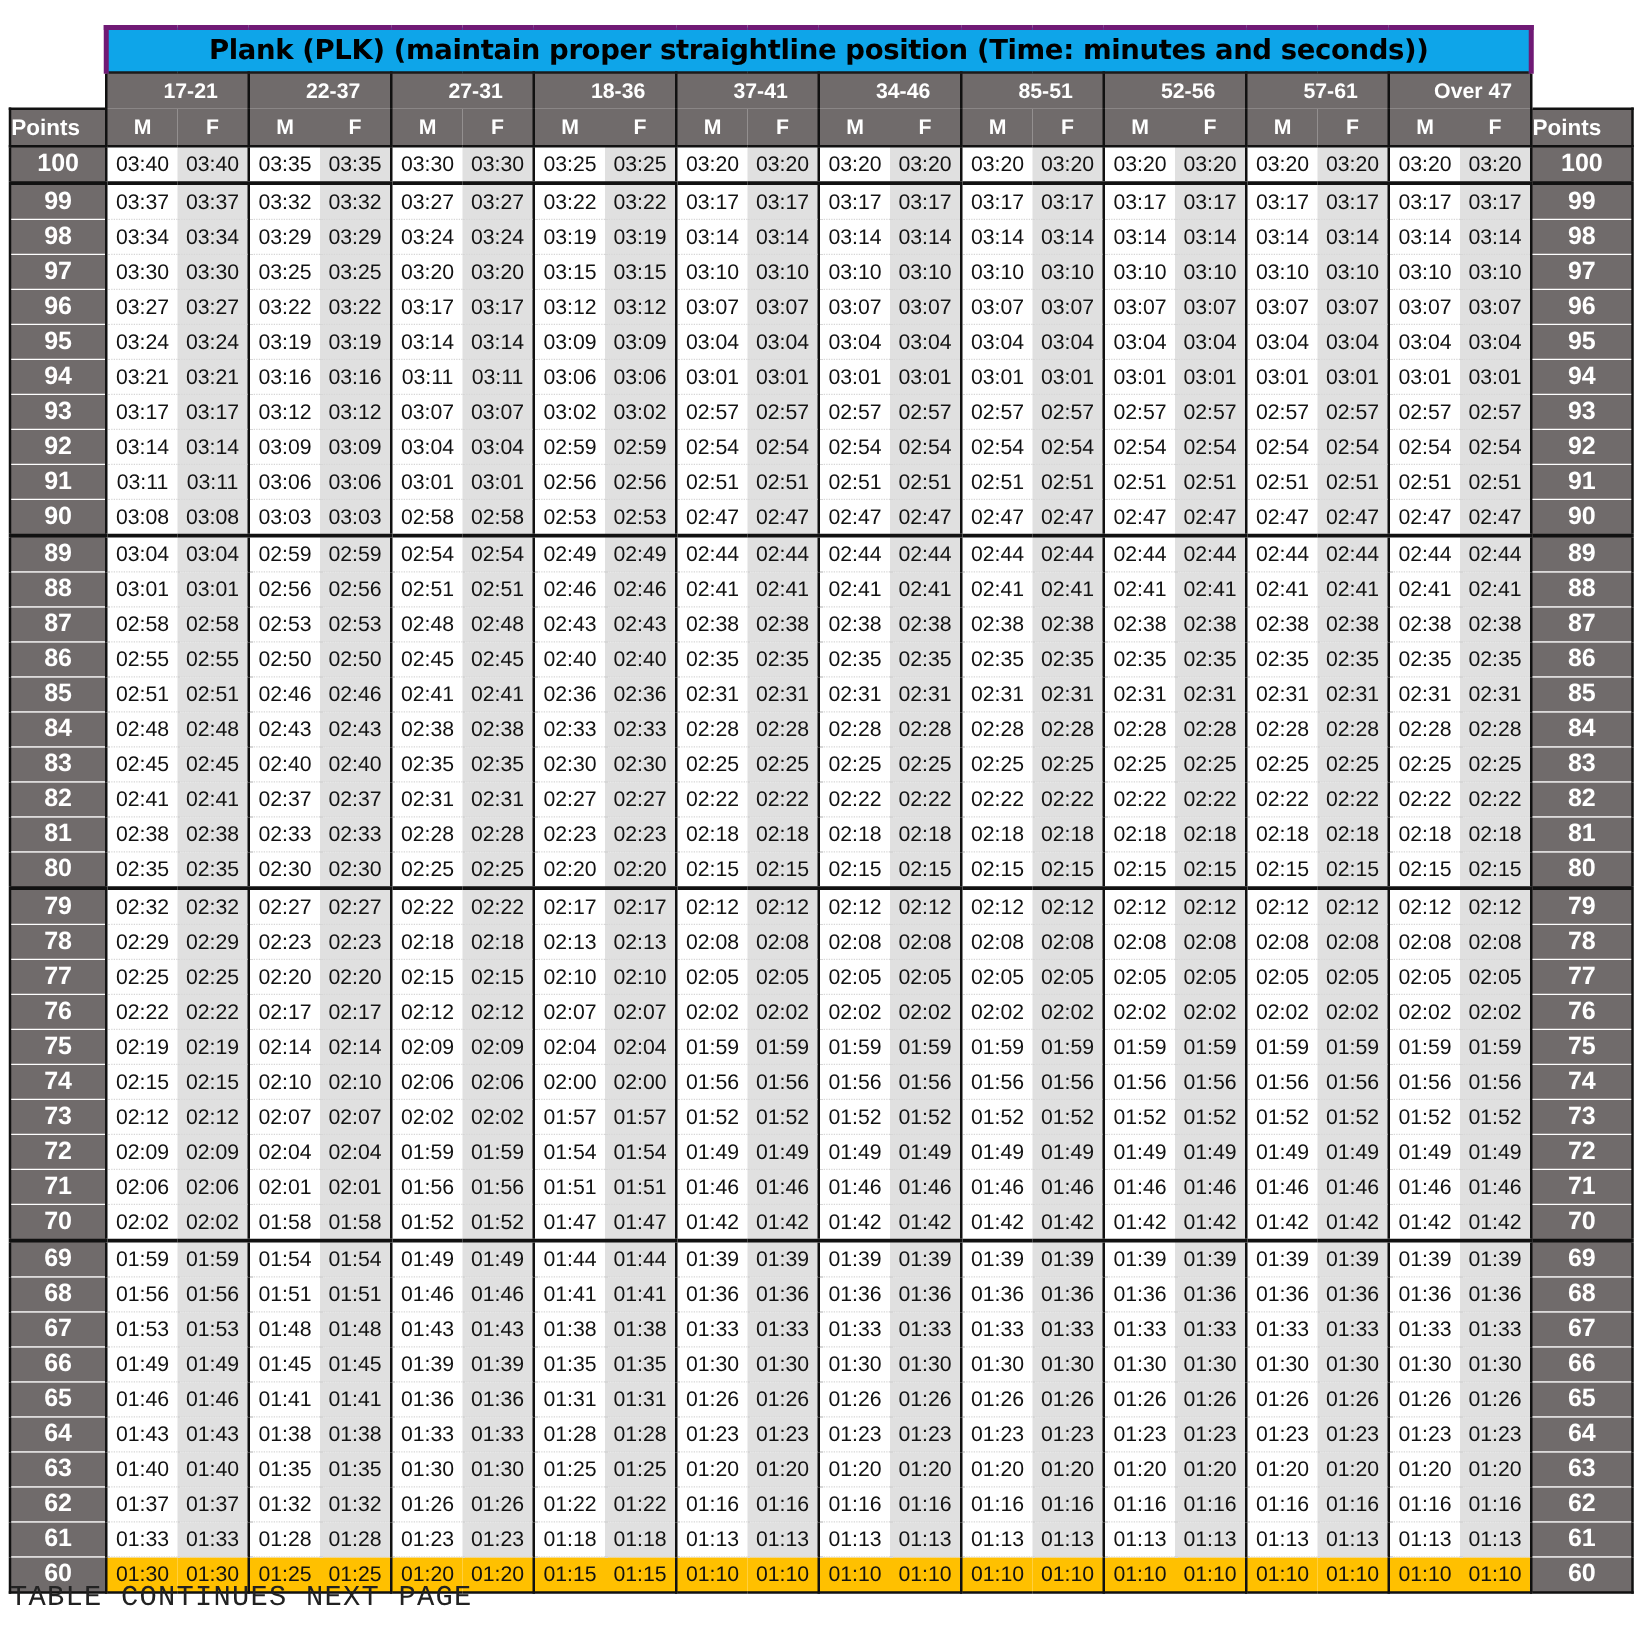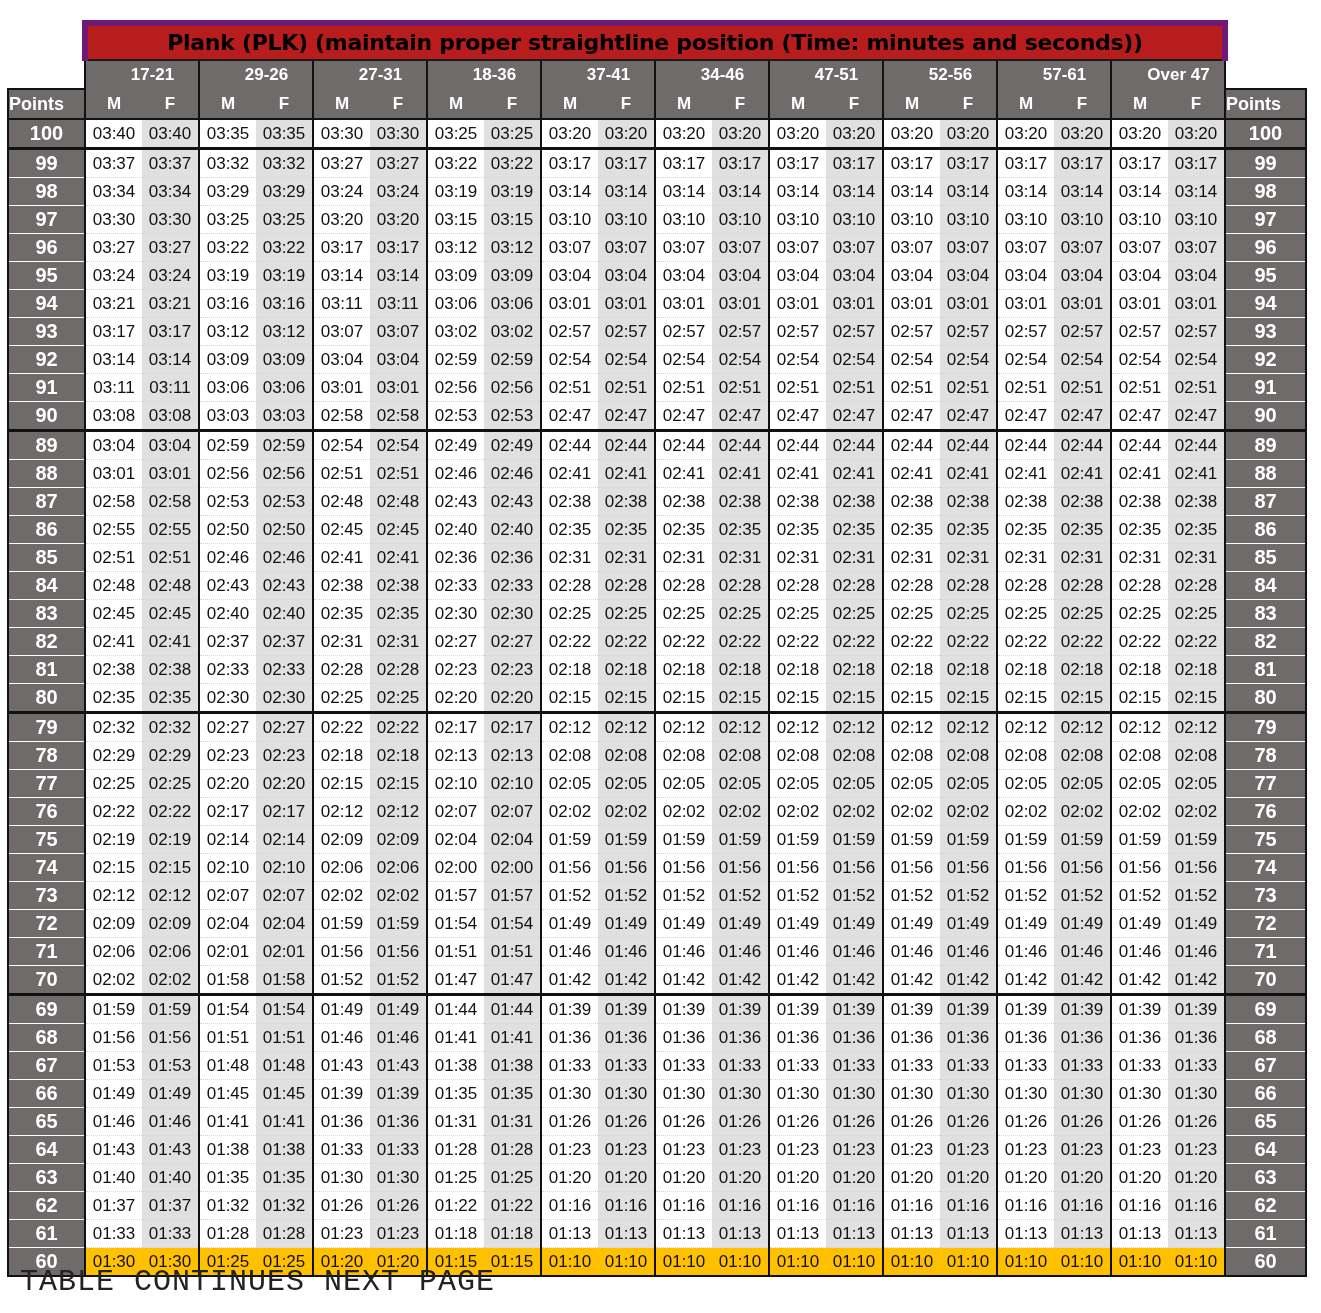--- a/index.html
+++ b/index.html
@@ -1,22 +1,22 @@
 <!DOCTYPE html>
 <html><head>
 <meta charset="utf-8">
 <style>
   html, body { margin: 0; padding: 0; background: #ffffff; }
   body { width: 1321px; height: 1313px; position: relative; font-family: "Liberation Sans", sans-serif; }
   #wrap { position: absolute; left: 7px; top: 20px; }
   table { border-collapse: collapse; table-layout: fixed; }
   td, th { padding: 0; margin: 0; }
   .title-cell {
-    background: #b91c1c; color: #000; font-weight: bold; font-size: 22px;
-    text-align: center; height: 33px; border: 6px solid #701a75; border-bottom: 2px solid #1a1a1a;
+    background: #0ea5e9; color: #000; font-weight: bold; font-size: 22px;
+    text-align: center; height: 33px; border: 4px solid #701a75; border-bottom: 2px solid #1a1a1a;
     font-family: "DejaVu Sans", sans-serif; letter-spacing: -0.3px;
   }
   .blank { background: #fff; border: none; }
   .age-cell {
     background: #706b6b; color: #fff; font-weight: bold; font-size: 17px; text-align: center;
     height: 28px; border-left: 2px solid #111; border-right: 2px solid #111; border-top: 1px solid #111; padding-left: 21px;
   }
   .gender-cell {
     background: #706b6b; color: #fff; font-weight: bold; font-size: 17px; text-align: center;
     height: 28px; border-bottom: 2px solid #111;
@@ -36,22 +36,22 @@
     font-size: 17px; text-align: center; color: #111; height: 27px;
     font-family: "Liberation Sans Narrow", "Liberation Sans", sans-serif;
     border-bottom: 1px dotted #d6d6d6;
   }
   .val.m { background: #ffffff; border-left: 2px solid #111; }
   .val.f { background: #e0e0e0; border-right: 2px solid #111; }
   tr.sep td { border-top: 3px solid #111; }
   tr.hl td.val { background: #ffc000; }
   tr.last td { border-bottom: 2px solid #111; }
   #footer {
-    position: absolute; left: 20px; top: 1265px; font-family: "Liberation Mono", monospace;
-    font-size: 30px; color: #222; letter-spacing: 1px;
+    position: absolute; left: 8px; top: 1265px; font-family: "Liberation Mono", monospace;
+    font-size: 23px; color: #222; letter-spacing: 1px;
   }
 </style>
 </head>
 <body>
 
 <div id="wrap">
   <table id="score-table">
     <colgroup>
       <col style="width:77px">
       <col style="width:57px">
@@ -78,26 +78,26 @@
     </colgroup>
     <thead>
       <tr>
         <td class="blank"></td>
         <td class="title-cell" colspan="20">Plank (PLK) (maintain proper straightline position (Time: minutes and seconds))</td>
         <td class="blank"></td>
       </tr>
       <tr id="age-row">
         <td class="blank"></td>
       <td class="age-cell" colspan="2">17-21</td>
-          <td class="age-cell" colspan="2">29-26</td>
+          <td class="age-cell" colspan="2">22-37</td>
           <td class="age-cell" colspan="2">27-31</td>
           <td class="age-cell" colspan="2">18-36</td>
           <td class="age-cell" colspan="2">37-41</td>
           <td class="age-cell" colspan="2">34-46</td>
-          <td class="age-cell" colspan="2">47-51</td>
+          <td class="age-cell" colspan="2">85-51</td>
           <td class="age-cell" colspan="2">52-56</td>
           <td class="age-cell" colspan="2">57-61</td>
           <td class="age-cell" colspan="2">Over 47</td>
           <td class="blank"></td>
         </tr>
       <tr id="gender-row">
         <td class="points-head">Points</td>
       <td class="gender-cell g-m">M</td>
           <td class="gender-cell g-f">F</td>
           <td class="gender-cell g-m">M</td>

